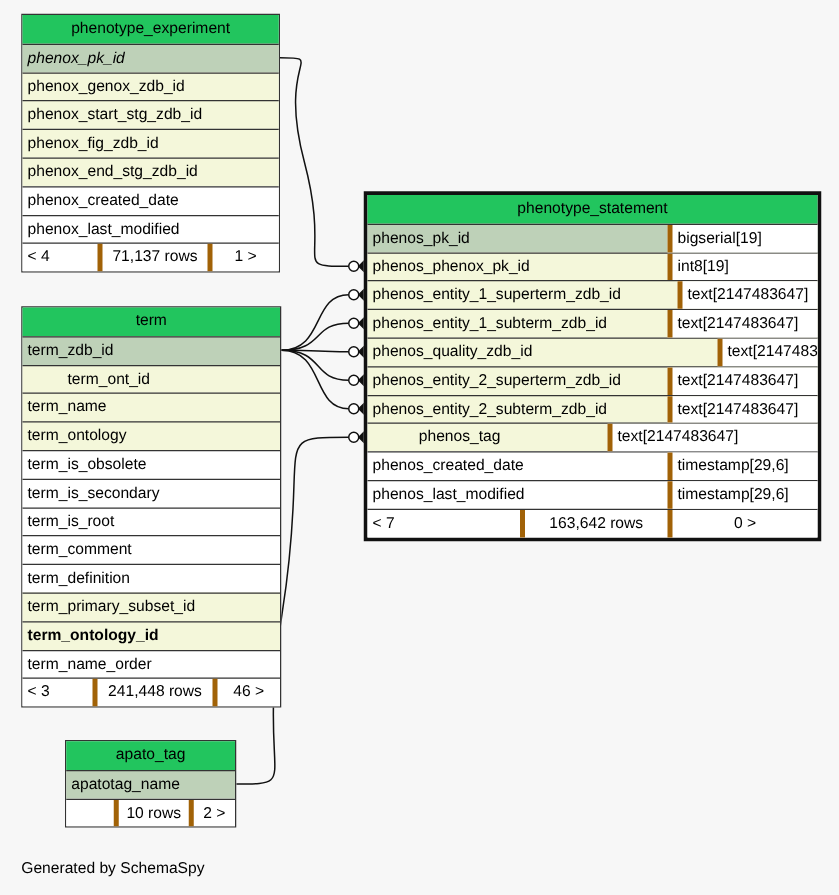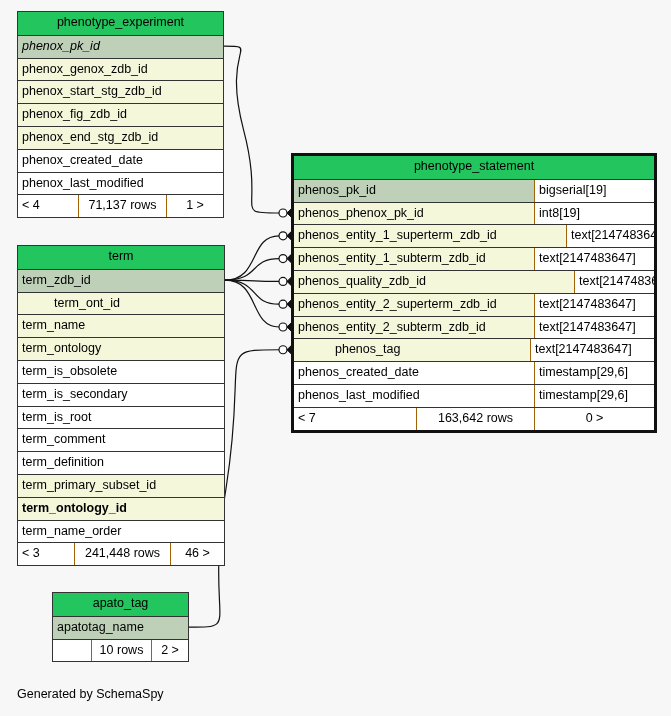--- a/index.html
+++ b/index.html
@@ -7,21 +7,21 @@
          font-family:"Liberation Sans", "DejaVu Sans", sans-serif; font-size:12.5px; color:#000; }
   .tbl { position:absolute; border:1px solid #333; background:#fff; border-collapse:collapse; }
   .tbl.focus { border:3px solid #111; }
   .row { box-sizing:border-box; height:22.8px; line-height:21px; border-top:1px solid #333; display:flex; white-space:nowrap; }
   .row:first-child { border-top:none; }
   .hdr { background:#22c55e; text-align:center; justify-content:center; }
   .pk { background:#bed1b8; }
   .fk { background:#f4f7da; }
   .plain { background:#fff; }
   .cell { padding-left:4px; box-sizing:border-box; overflow:hidden; }
-  .cell + .cell { border-left:1px solid #a16207; }
+  .cell + .cell { border-left:4px solid #a16207; }
   .footer .cell { padding-right:4px; }
   .r { text-align:center; }
   svg#edges { position:absolute; left:0; top:0; }
   #gen { position:absolute; left:17px; top:687px; font-size:12.5px; }
 </style>
 </head>
 <body>
 
 <svg id="edges" width="671" height="716">
     <path d="M224,46.1953125 C261.5,46.1953125 221.5,46.1953125 243.5,129.59375 S231.5,212.9921875 279,212.9921875" fill="none" stroke="#111" stroke-width="1.2"></path>
@@ -135,41 +135,41 @@
     <div class="row hdr">phenotype_statement</div>
     <div class="row pk" id="r-phenotype_statement-phenos_pk_id">
       <div class="cell" style="width: 240px;">phenos_pk_id</div>
       <div class="cell plain" style="flex: 1 1 0%; background: rgb(255, 255, 255);">bigserial[19]</div>
     </div>
     <div class="row fk" id="r-phenotype_statement-phenos_phenox_pk_id">
       <div class="cell" style="width: 240px;">phenos_phenox_pk_id</div>
       <div class="cell plain" style="flex: 1 1 0%; background: rgb(255, 255, 255);">int8[19]</div>
     </div>
     <div class="row fk" id="r-phenotype_statement-phenos_entity_1_superterm_zdb_id">
-      <div class="cell" style="width: 272px;">phenos_entity_1_superterm_zdb_id</div>
+      <div class="cell" style="width: 248px;">phenos_entity_1_superterm_zdb_id</div>
       <div class="cell plain" style="flex: 1 1 0%; background: rgb(255, 255, 255);">text[2147483647]</div>
     </div>
     <div class="row fk" id="r-phenotype_statement-phenos_entity_1_subterm_zdb_id">
       <div class="cell" style="width: 240px;">phenos_entity_1_subterm_zdb_id</div>
       <div class="cell plain" style="flex: 1 1 0%; background: rgb(255, 255, 255);">text[2147483647]</div>
     </div>
     <div class="row fk" id="r-phenotype_statement-phenos_quality_zdb_id">
       <div class="cell" style="width: 280px;">phenos_quality_zdb_id</div>
       <div class="cell plain" style="flex: 1 1 0%; background: rgb(255, 255, 255);">text[2147483647]</div>
     </div>
     <div class="row fk" id="r-phenotype_statement-phenos_entity_2_superterm_zdb_id">
       <div class="cell" style="width: 240px;">phenos_entity_2_superterm_zdb_id</div>
       <div class="cell plain" style="flex: 1 1 0%; background: rgb(255, 255, 255);">text[2147483647]</div>
     </div>
     <div class="row fk" id="r-phenotype_statement-phenos_entity_2_subterm_zdb_id">
       <div class="cell" style="width: 240px;">phenos_entity_2_subterm_zdb_id</div>
       <div class="cell plain" style="flex: 1 1 0%; background: rgb(255, 255, 255);">text[2147483647]</div>
     </div>
     <div class="row fk" id="r-phenotype_statement-phenos_tag">
-      <div class="cell" style="width: 236px; padding-left: 41px;">phenos_tag</div>
+      <div class="cell" style="width: 192px; padding-left: 41px;">phenos_tag</div>
       <div class="cell plain" style="flex: 1 1 0%; background: rgb(255, 255, 255);">text[2147483647]</div>
     </div>
     <div class="row plain" id="r-phenotype_statement-phenos_created_date">
       <div class="cell" style="width: 240px;">phenos_created_date</div>
       <div class="cell plain" style="flex: 1 1 0%; background: rgb(255, 255, 255);">timestamp[29,6]</div>
     </div>
     <div class="row plain" id="r-phenotype_statement-phenos_last_modified">
       <div class="cell" style="width: 240px;">phenos_last_modified</div>
       <div class="cell plain" style="flex: 1 1 0%; background: rgb(255, 255, 255);">timestamp[29,6]</div>
     </div>

